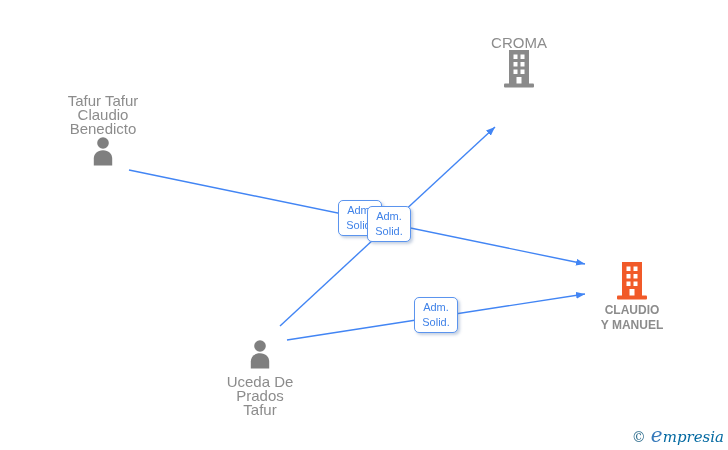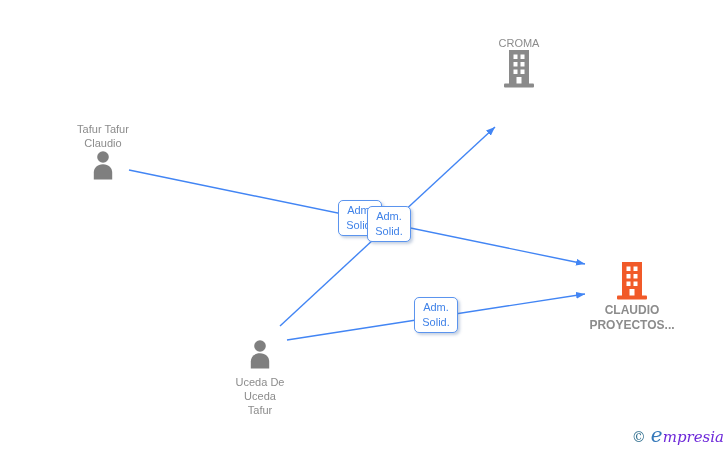--- a/index.html
+++ b/index.html
@@ -7,21 +7,21 @@
     position:relative;
     width:728px;height:450px;
     background:#ffffff;
     font-family:"Liberation Sans", sans-serif;
     overflow:hidden;
   }
   
   #edges{position:absolute;left:0;top:0;z-index:1;}
   
   .node{position:absolute;width:120px;text-align:center;z-index:2;}
-  .node-label{color:#8c8c8c;font-size:11px;line-height:14px;white-space:nowrap;}
+  .node-label{color:#8c8c8c;font-size:15px;line-height:14px;white-space:nowrap;}
   .node.focus .node-label{font-size:12px;line-height:15px;font-weight:bold;}
   .node .icon{display:block;margin:0 auto;}
   .icon-gap-top{margin-top:14px;}
   .icon-gap-top-sm{margin-top:7px;}
   .label-gap-top{margin-top:3px;}
   .label-gap-top-md{margin-top:6px;}
   
   .edge-label{
     position:absolute;
     width:44px;height:36px;
@@ -41,42 +41,43 @@
   .watermark{
     position:absolute;
     right:4px;bottom:3px;
     z-index:5;
     font-family:"DejaVu Serif", serif;
     font-style:italic;
     white-space:nowrap;
   }
   .watermark .copy{color:#2f6e8e;font-size:14px;font-style:normal;margin-right:5px;}
   .watermark .brand-e{color:#3478ba;font-size:20px;}
-  .watermark .brand-rest{color:#6d28d9;font-size:15px;}
+  .watermark .brand-rest{color:#0369a1;font-size:15px;}
 </style>
 </head>
 <body>
 
 <div id="canvas">
 
   <svg id="edges" width="728" height="450" viewBox="0 0 728 450">
     <defs>
       <marker id="arrow" markerUnits="userSpaceOnUse" markerWidth="10" markerHeight="8" refX="9" refY="3.5" orient="auto">
         <path d="M0,0 L9,3.5 L0,7 Z" fill="#4285f4"></path>
       </marker>
     </defs>
     <line x1="129" y1="170" x2="585" y2="264" stroke="#4285f4" stroke-width="1.4" marker-end="url(#arrow)"></line>
     <line x1="280" y1="326" x2="495" y2="127" stroke="#4285f4" stroke-width="1.4" marker-end="url(#arrow)"></line>
     <line x1="287" y1="340" x2="585" y2="294" stroke="#4285f4" stroke-width="1.4" marker-end="url(#arrow)"></line>
   </svg>
 
-  <div class="node" style="left:43px;top:94px;margin-top:28px;">
+  <div class="node" style="left:43px;top:94px;">
     <div class="node-label">
       <div>Tafur Tafur</div>
       <div>Claudio</div>
+      <div>Benedicto</div>
     </div>
     <svg class="icon icon-gap-top" width="30" height="30" viewBox="0 0 30 30">
       <circle cx="15" cy="7" r="5.8" fill="#7f7f7f"></circle>
       <path d="M15 14.2 C9.2 14.2 5.8 17.8 5.8 22.6 L5.8 29.5 L24.2 29.5 L24.2 22.6 C24.2 17.8 20.8 14.2 15 14.2 Z" fill="#7f7f7f"></path>
     </svg>
   </div>
 
   <div class="node" style="left:459px;top:36px;">
     <div class="node-label">
       <div>CROMA</div>
@@ -96,42 +97,42 @@
     </svg>
   </div>
 
   <div class="node" style="left:200px;top:339px;">
     <svg class="icon" width="30" height="30" viewBox="0 0 30 30">
       <circle cx="15" cy="7" r="5.8" fill="#7f7f7f"></circle>
       <path d="M15 14.2 C9.2 14.2 5.8 17.8 5.8 22.6 L5.8 29.5 L24.2 29.5 L24.2 22.6 C24.2 17.8 20.8 14.2 15 14.2 Z" fill="#7f7f7f"></path>
     </svg>
     <div class="node-label label-gap-top-md">
       <div>Uceda De</div>
-      <div>Uceda</div>
+      <div>Prados</div>
       <div>Tafur</div>
     </div>
   </div>
 
   <div class="node focus" style="left:572px;top:262px;">
     <svg class="icon" width="32" height="38" viewBox="0 0 32 38">
       <rect x="6" y="0" width="20" height="34" fill="#f15a29"></rect>
       <rect x="1" y="33.5" width="30" height="4" rx="1" fill="#f15a29"></rect>
       <g fill="#ffffff">
         <rect x="10.5" y="4.5" width="4" height="4.5"></rect>
           <rect x="17.5" y="4.5" width="4" height="4.5"></rect>
         <rect x="10.5" y="12" width="4" height="4.5"></rect>
           <rect x="17.5" y="12" width="4" height="4.5"></rect>
         <rect x="10.5" y="19.5" width="4" height="4.5"></rect>
           <rect x="17.5" y="19.5" width="4" height="4.5"></rect>
         <rect x="13.5" y="27" width="5" height="6.5"></rect>
       </g>
     </svg>
     <div class="node-label label-gap-top">
       <div>CLAUDIO</div>
-      <div>PROYECTOS...</div>
+      <div>Y MANUEL</div>
     </div>
   </div>
 
   <div class="edge-label mid" style="left:338px;top:200px;">
     <div>Adm.</div>
     <div>Solid.</div>
   </div>
 
   <div class="edge-label front" style="left:367px;top:206px;">
     <div>Adm.</div>

